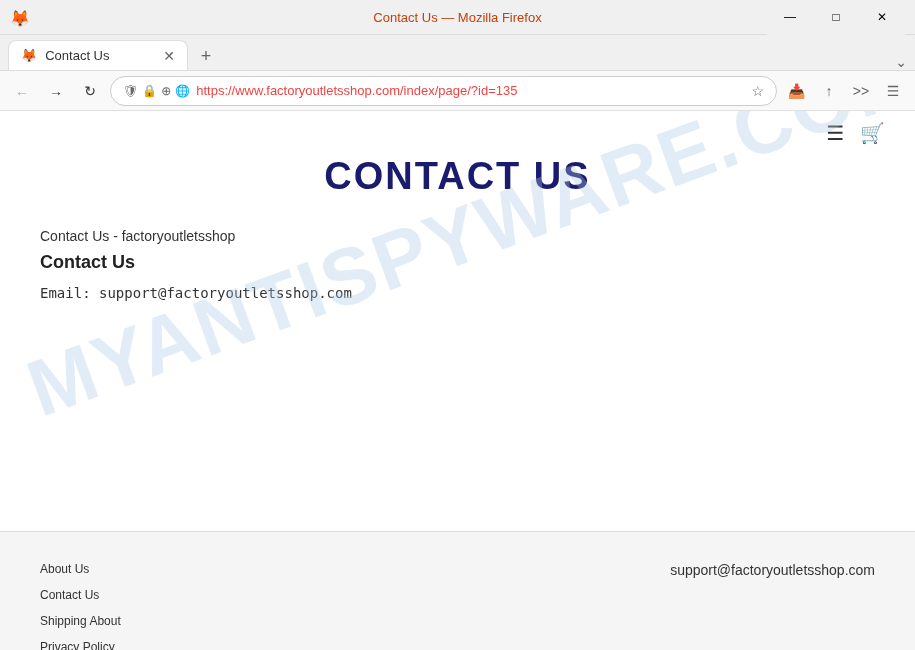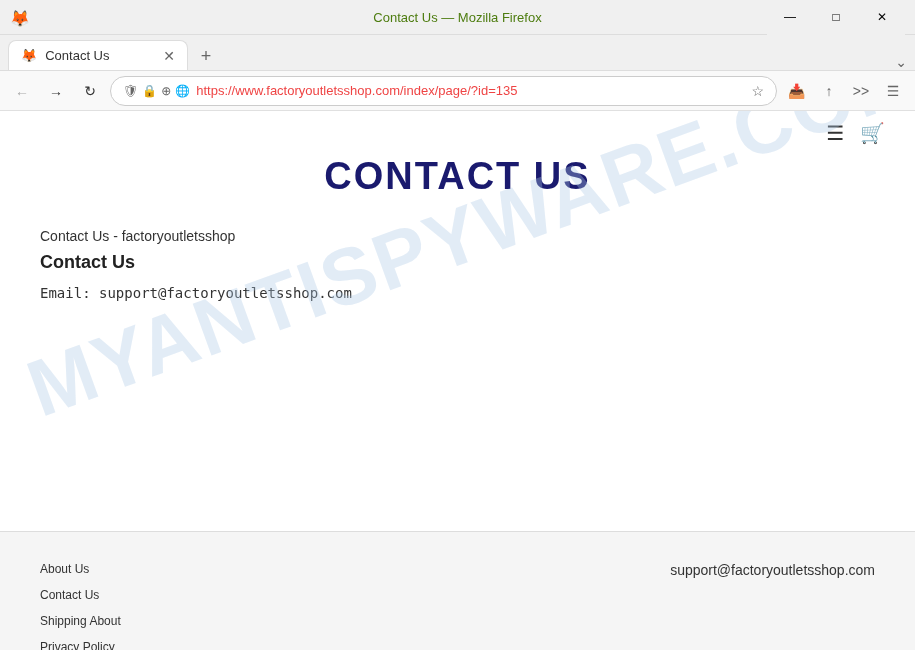--- a/index.html
+++ b/index.html
@@ -16,21 +16,21 @@
       position: relative;
     }
     .browser-favicon {
       width: 16px; height: 16px;
       margin-right: 8px;
     }
     .browser-title {
       flex: 1;
       text-align: right;
       font-size: 13px;
-      color: #4d7c0f;
+      color: #c2410c;
       position: absolute;
       left: 50%;
       transform: translateX(-50%);
     }
     .browser-controls {
       display: flex;
       gap: 0;
       margin-left: auto;
     }
     .browser-btn {

